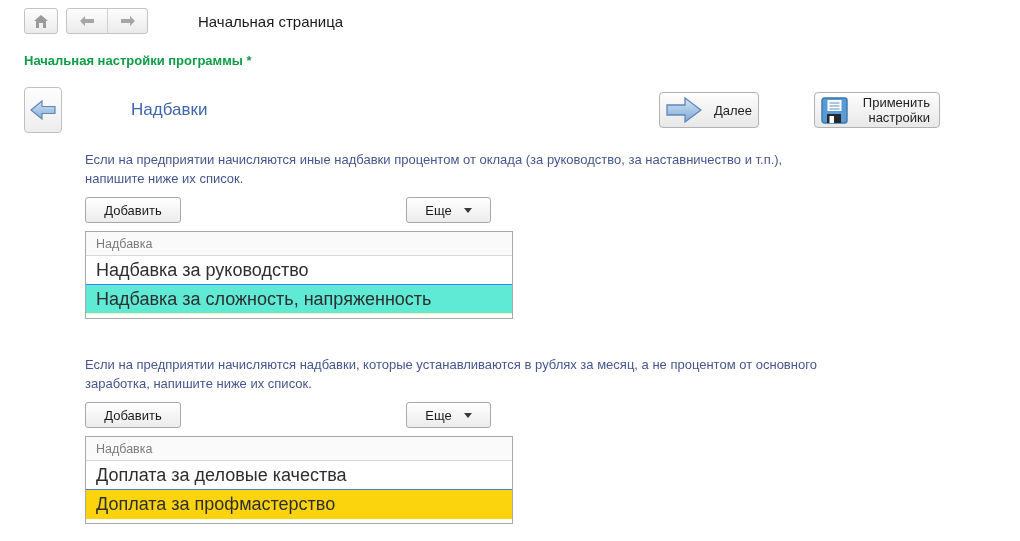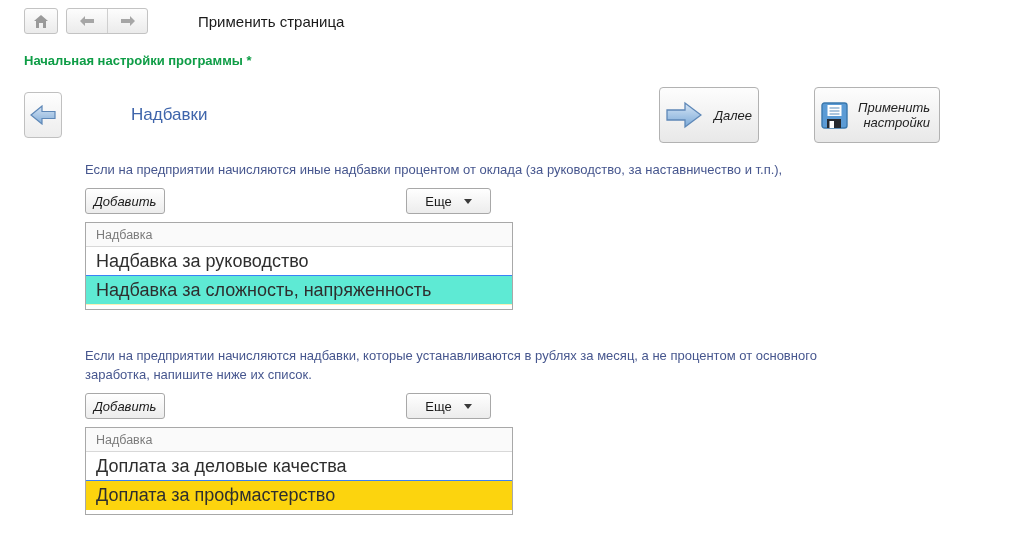--- a/index.html
+++ b/index.html
@@ -20,40 +20,40 @@
 
   
   .setup-title { margin:19px 0 0 24px; font-size:13px; font-weight:bold; color:#0e9d46; }
 
   .section-header { display:flex; align-items:center; margin-top:19px; padding:0 80px 0 24px;gap:43px; }
   .wizard-back-btn { width:38px; height:46px; background:linear-gradient(#fefefe,#ededed);
     border:1px solid #c0c0c0; border-radius:4px; display:flex; align-items:center;
     justify-content:center; cursor:pointer; }
   .step-title { margin-left:26px; font-size:17px; color:#3f65ab; }
   .hdr-spacer { flex:1; }
-  .big-btn { height:56px; background:linear-gradient(#fdfdfd,#e8e8e8);
+  .big-btn { height:36px; background:linear-gradient(#fdfdfd,#e8e8e8);
     border:1px solid #b2b2b2; border-radius:4px; display:flex; align-items:center;
-    padding:0 6px; cursor:pointer; font-size:13px; color:#222;font-style:italic; }
+    padding:0 6px; cursor:pointer; font-size:13px; color:#222; }
   .next-btn { min-width:100px; margin-right:12px; }
   .next-btn .lbl { margin-left:12px; }
   .apply-btn { min-width:126px; }
   .apply-btn .lbl { margin-left:10px; width:72px; line-height:15px; text-align:right; }
 
   
   .content { margin-left:85px; }
   .desc { font-size:13px; line-height:19px; color:#46568e; }
   .sec1-desc { margin-top:17px; }
   .sec2-desc { margin-top:36px; }
 
   .controls { display:flex; justify-content:space-between; align-items:center;
     width:406px; margin-top:9px; }
   .small-btn { height:26px; background:linear-gradient(#ffffff,#ececec);
     border:1px solid #a8a8a8; border-radius:3px; font-size:13px; color:#1a1a1a;
     display:flex; align-items:center; justify-content:center; cursor:pointer; }
-  .add-btn { width:80px;font-style:italic; }
+  .add-btn { width:96px; }
   .more-btn { width:85px; }
   .caret { width:0; height:0; border-left:4px solid transparent;
     border-right:4px solid transparent; border-top:5px solid #3a3a3a; margin-left:12px; }
 
   .tbl { width:428px; margin-top:8px; border:1px solid #a8a8a8; background:#ffffff; }
   .tbl-header { height:24px; background:#fafafa; border-bottom:1px solid #d8d8d8;
     color:#7b7b7b; font-size:12.5px; display:flex; align-items:center; padding-left:10px; }
   .tbl-row { height:29px; display:flex; align-items:center; padding-left:10px;
     font-size:18px; color:#2e2e2e; border-bottom:1px solid #3b82f6; cursor:pointer; }
   .tbl-row.sel-pale { background:#5eead4; border-bottom-color:#fbf0b6; }
@@ -82,21 +82,21 @@
       </span>
     </div>
     <div class="nav-seg">
       <span>
         <svg width="18" height="12" viewBox="0 0 18 12">
           <path d="M11 1 L16 6 L11 11 L11 8 L2 8 L2 4 L11 4 Z" fill="#a6a6a6"></path>
         </svg>
       </span>
     </div>
   </div>
-  <div class="page-title">Применить страница</div>
+  <div class="page-title">Начальная страница</div>
 </div>
 
 <div class="setup-title">Начальная настройки программы *</div>
 
 <div class="section-header">
   <div class="wizard-back-btn">
     <span>
       <svg width="26" height="20" viewBox="0 0 26 20">
         <defs>
           <linearGradient id="g1" x1="0" y1="0" x2="0" y2="1">
@@ -138,20 +138,21 @@
     </span>
     <span class="lbl">Применить настройки</span>
   </div>
 </div>
 
 <div class="content">
 
   <div>
     <div class="desc sec1-desc">
       <div>Если на предприятии начисляются иные надбавки процентом от оклада (за руководство, за наставничество и т.п.),</div>
+      <div>напишите ниже их список.</div>
     </div>
     <div class="controls">
       <div class="small-btn add-btn">Добавить</div>
       <div class="small-btn more-btn">
         <span>Еще</span>
         <span class="caret"></span>
       </div>
     </div>
     <div class="tbl">
       <div class="tbl-header">Надбавка</div>

